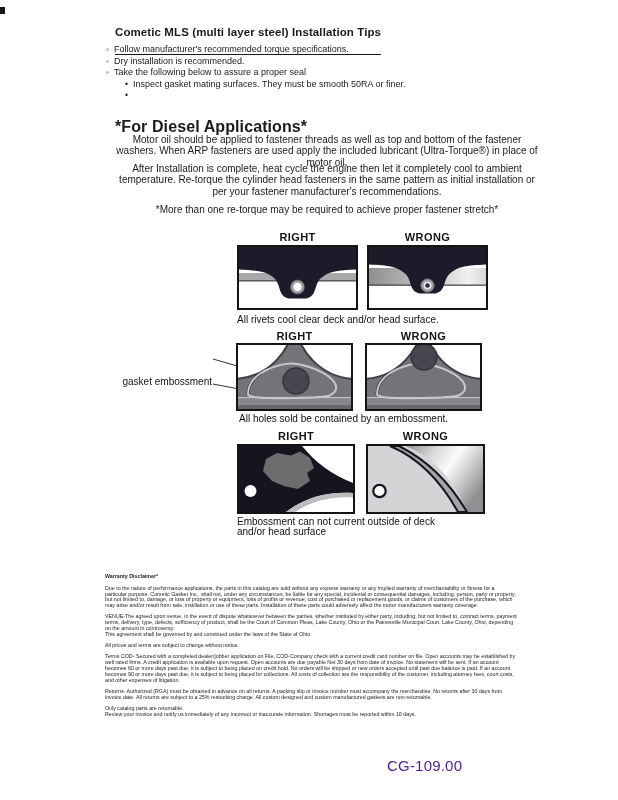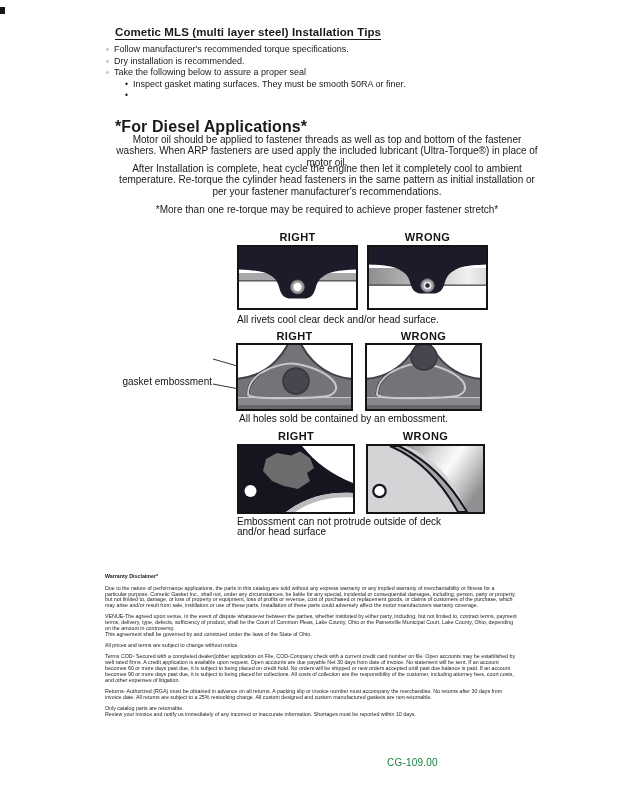--- a/index.html
+++ b/index.html
@@ -5,39 +5,39 @@
   html,body{margin:0;padding:0;background:#ffffff;}
   #page{
     position:relative;width:618px;height:800px;background:#ffffff;
     font-family:"Liberation Sans","DejaVu Sans",sans-serif;color:#1a1a1a;
     overflow:hidden;
   }
   .abs{position:absolute;}
   .edge-mark{left:0;top:7px;width:5px;height:7px;background:#161616;}
   .title{
     left:115px;top:26px;font-size:11.5px;font-weight:bold;
-    border-bottom:1.5px solid #1a1a1a;padding-bottom:1px;letter-spacing:.1px;
+    border-bottom:1.5px solid #1a1a1a;padding-bottom:16px;letter-spacing:.1px;
   }
   .bullets{left:106px;top:44px;width:445px;font-size:9px;line-height:11.6px;}
   .b-row{display:flex;}
   .b-row.lvl2{padding-left:19px;}
   .b-marker{width:8px;flex:0 0 8px;font-size:8.5px;}
   .diesel-heading{left:115px;top:118px;font-size:16px;font-weight:bold;letter-spacing:.1px;}
   .para{left:115px;width:424px;font-size:10px;line-height:11.3px;text-align:center;}
   .p1{top:134px;}
   .p2{top:163px;}
   .note{top:204px;}
   .fig-label{font-size:11px;font-weight:bold;letter-spacing:.4px;text-align:center;color:#141414;}
   .panel{border:2px solid #141414;display:block;background:#fff;}
   .caption{font-size:10px;color:#101010;line-height:9.8px;white-space:pre-line;}
   .fig2-side-label{font-size:10px;line-height:10.5px;text-align:right;white-space:pre-line;color:#141414;}
   .disclaimer{left:105px;top:574px;width:412px;font-size:5.3px;line-height:5.8px;color:#222;}
   .disclaimer .dhead{font-weight:bold;margin-bottom:6px;}
   .disclaimer p{margin:0 0 5.5px 0;white-space:pre-line;}
-  .docnum{left:387px;top:757px;font-size:10px;color:#15803d;letter-spacing:.2px;}
+  .docnum{left:387px;top:757px;font-size:15px;color:#4c1d95;letter-spacing:.2px;}
 </style>
 </head>
 <body>
 
 <div id="page">
 
   <div class="abs edge-mark"></div>
 
   <div class="abs title">Cometic MLS (multi layer steel) Installation Tips</div>
 
@@ -156,21 +156,21 @@
         <stop offset="0.8" stop-color="#c2c2c4"></stop>
         <stop offset="1" stop-color="#909092"></stop>
       </linearGradient>
     </defs>
     <rect width="115" height="66" fill="#d4d4d6"></rect>
     <path d="M38,0 H115 V66 H99 C86,32 64,11 38,0 Z" fill="url(#g2)"></path>
     <path d="M31,0 C57,13 81,35 99,66 L90,66 C74,37 53,13 22,0 Z" fill="#a5a5a8" stroke="#17141f" stroke-width="2"></path>
     <circle cx="11.5" cy="45" r="6.2" fill="#ffffff" stroke="#17141f" stroke-width="2.2"></circle>
   </svg>
 
-  <div class="abs caption" style="left:237px;top:517px;width:240px;">Embossment can not protrude outside of deck
+  <div class="abs caption" style="left:237px;top:517px;width:240px;">Embossment can not current outside of deck
 and/or head surface</div>
 
   <div class="abs disclaimer">
     <div class="dhead">Warranty Disclaimer*</div>
     <p>Due to the nature of performance applications, the parts in this catalog are sold without any express warranty or any implied warranty of merchantability or fitness for a particular purpose.  Cometic Gasket Inc., shall not, under any circumstances, be liable for any special, incidental or consequential damages, including, person, party or property, but not limited to, damage, or loss of property or equipment, loss of profits or revenue, cost of purchased or replacement goods, or claims of customers of the purchase, which may arise and/or result from sale, instillation or use of these parts.  Installation of these parts could adversely affect the motor manufacturers warranty coverage.</p>
     <p>VENUE-The agreed upon venue, in the event of dispute whatsoever between the parties, whether instituted by either party, including, but not limited to, contract terms, payment terms, delivery, type, defects, sufficiency of product, shall be the Court of Common Pleas, Lake County, Ohio or the Painesville Municipal Court, Lake County, Ohio, depending on the amount in controversy.
 This agreement shall be governed by and construed under the laws of the State of Ohio.</p>
     <p>All prices and terms are subject to change without notice.</p>
     <p>Terms COD- Secured with a completed dealer/jobber application on File, COD-Company check with a current credit card number on file.  Open accounts may be established by well rated firms.  A credit application is available upon request.  Open accounts are due payable Net 30 days from date of invoice.  No statement will be sent.  If an account becomes 60 or more days past due, it is subject to being placed on credit hold.  No orders will be shipped or new orders accepted until past due balance is paid.  If an account becomes 90 or more days past due, it is subject to being placed for collections.  All costs of collection are the responsibility of the customer, including attorney fees, court costs, and other expenses of litigation.</p>
     <p>Returns- Authorized (RGA) must be obtained in advance on all returns.  A packing slip or invoice number must accompany the merchandise.  No returns after 30 days from invoice date.  All returns are subject to a 25% restocking charge.  All custom designed and custom manufactured gaskets are non-returnable.</p>

